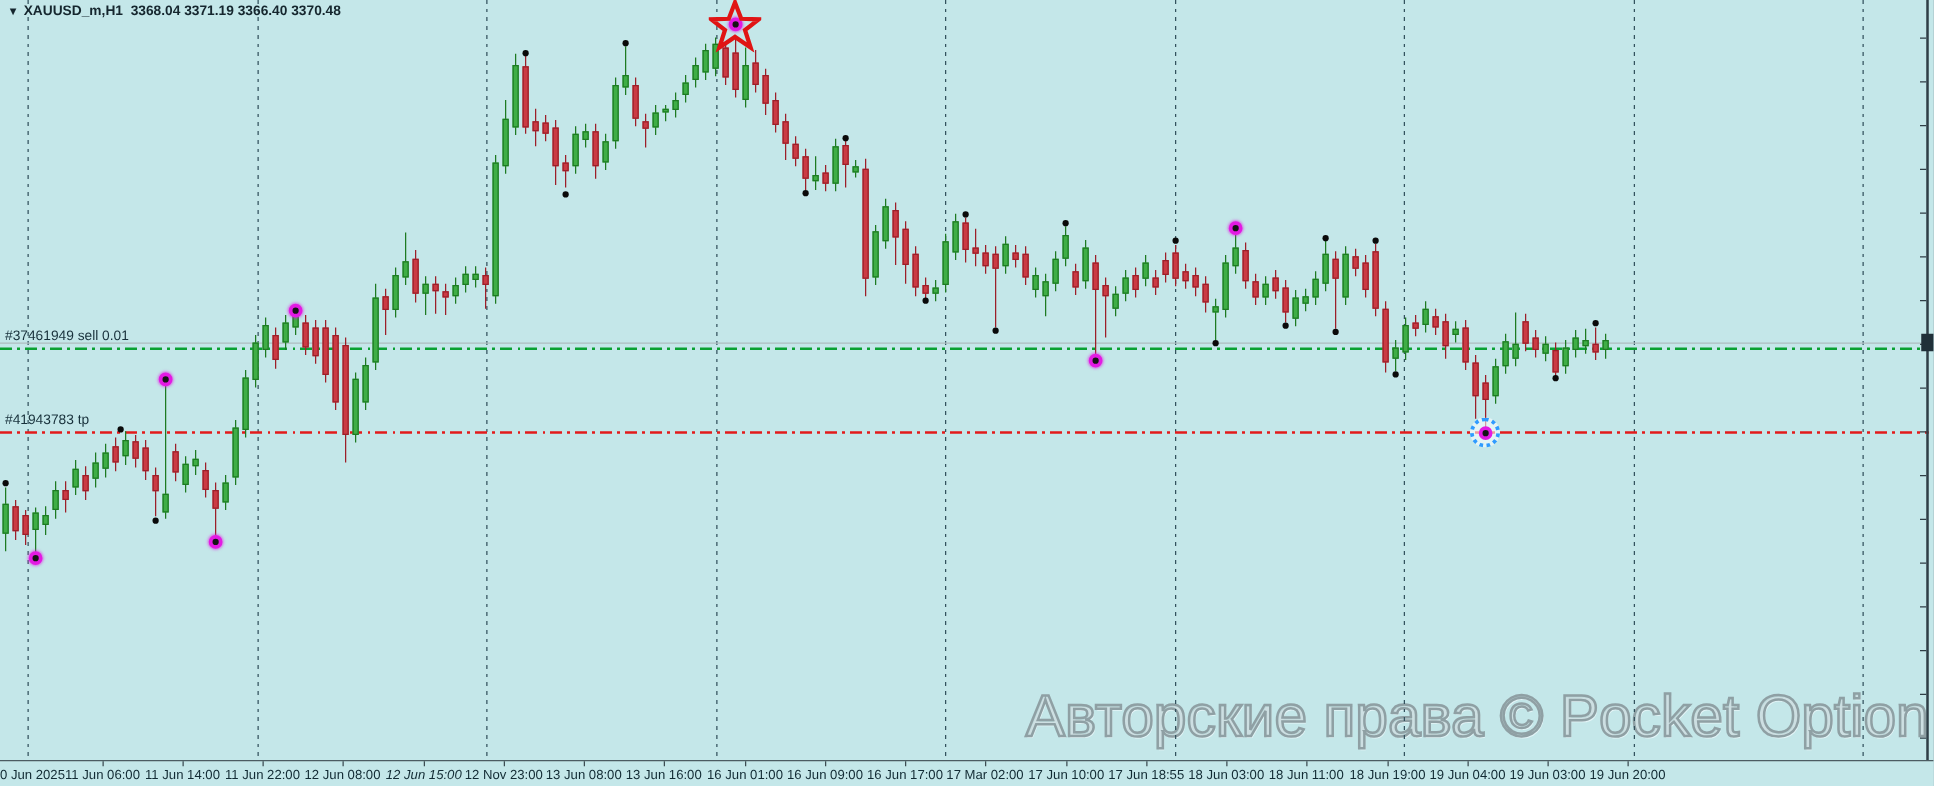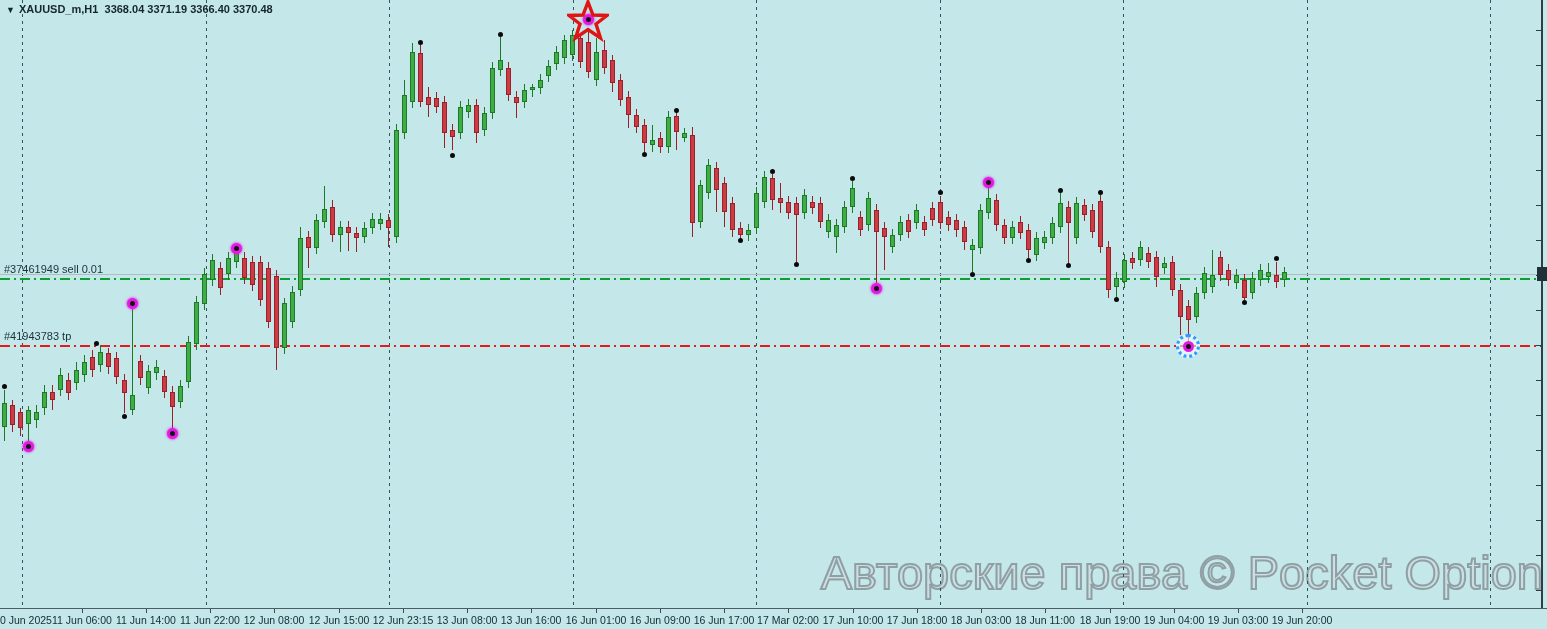--- a/index.html
+++ b/index.html
@@ -443,39 +443,39 @@
       <div class="tlabel leftcut" style="left: 0px;">0 Jun 2025</div>
       <div class="tick" style="left: 82px;"></div>
       <div class="tlabel" style="left: 82px;">11 Jun 06:00</div>
       <div class="tick" style="left: 146px;"></div>
       <div class="tlabel" style="left: 146px;">11 Jun 14:00</div>
       <div class="tick" style="left: 210px;"></div>
       <div class="tlabel" style="left: 210px;">11 Jun 22:00</div>
       <div class="tick" style="left: 274px;"></div>
       <div class="tlabel" style="left: 274px;">12 Jun 08:00</div>
       <div class="tick" style="left: 339px;"></div>
-      <div class="tlabel" style="left: 339px;">12 Jun 15:00</div>
+      <div class="tlabel" style="left: 339px; font-style: italic;">12 Jun 15:00</div>
       <div class="tick" style="left: 403px;"></div>
-      <div class="tlabel" style="left: 403px;">12 Jun 23:15</div>
+      <div class="tlabel" style="left: 403px;">12 Nov 23:00</div>
       <div class="tick" style="left: 467px;"></div>
       <div class="tlabel" style="left: 467px;">13 Jun 08:00</div>
       <div class="tick" style="left: 531px;"></div>
       <div class="tlabel" style="left: 531px;">13 Jun 16:00</div>
       <div class="tick" style="left: 596px;"></div>
       <div class="tlabel" style="left: 596px;">16 Jun 01:00</div>
       <div class="tick" style="left: 660px;"></div>
       <div class="tlabel" style="left: 660px;">16 Jun 09:00</div>
       <div class="tick" style="left: 724px;"></div>
       <div class="tlabel" style="left: 724px;">16 Jun 17:00</div>
       <div class="tick" style="left: 788px;"></div>
       <div class="tlabel" style="left: 788px;">17 Mar 02:00</div>
       <div class="tick" style="left: 853px;"></div>
       <div class="tlabel" style="left: 853px;">17 Jun 10:00</div>
       <div class="tick" style="left: 917px;"></div>
-      <div class="tlabel" style="left: 917px;">17 Jun 18:00</div>
+      <div class="tlabel" style="left: 917px;">17 Jun 18:55</div>
       <div class="tick" style="left: 981px;"></div>
       <div class="tlabel" style="left: 981px;">18 Jun 03:00</div>
       <div class="tick" style="left: 1045px;"></div>
       <div class="tlabel" style="left: 1045px;">18 Jun 11:00</div>
       <div class="tick" style="left: 1110px;"></div>
       <div class="tlabel" style="left: 1110px;">18 Jun 19:00</div>
       <div class="tick" style="left: 1174px;"></div>
       <div class="tlabel" style="left: 1174px;">19 Jun 04:00</div>
       <div class="tick" style="left: 1238px;"></div>
       <div class="tlabel" style="left: 1238px;">19 Jun 03:00</div>

